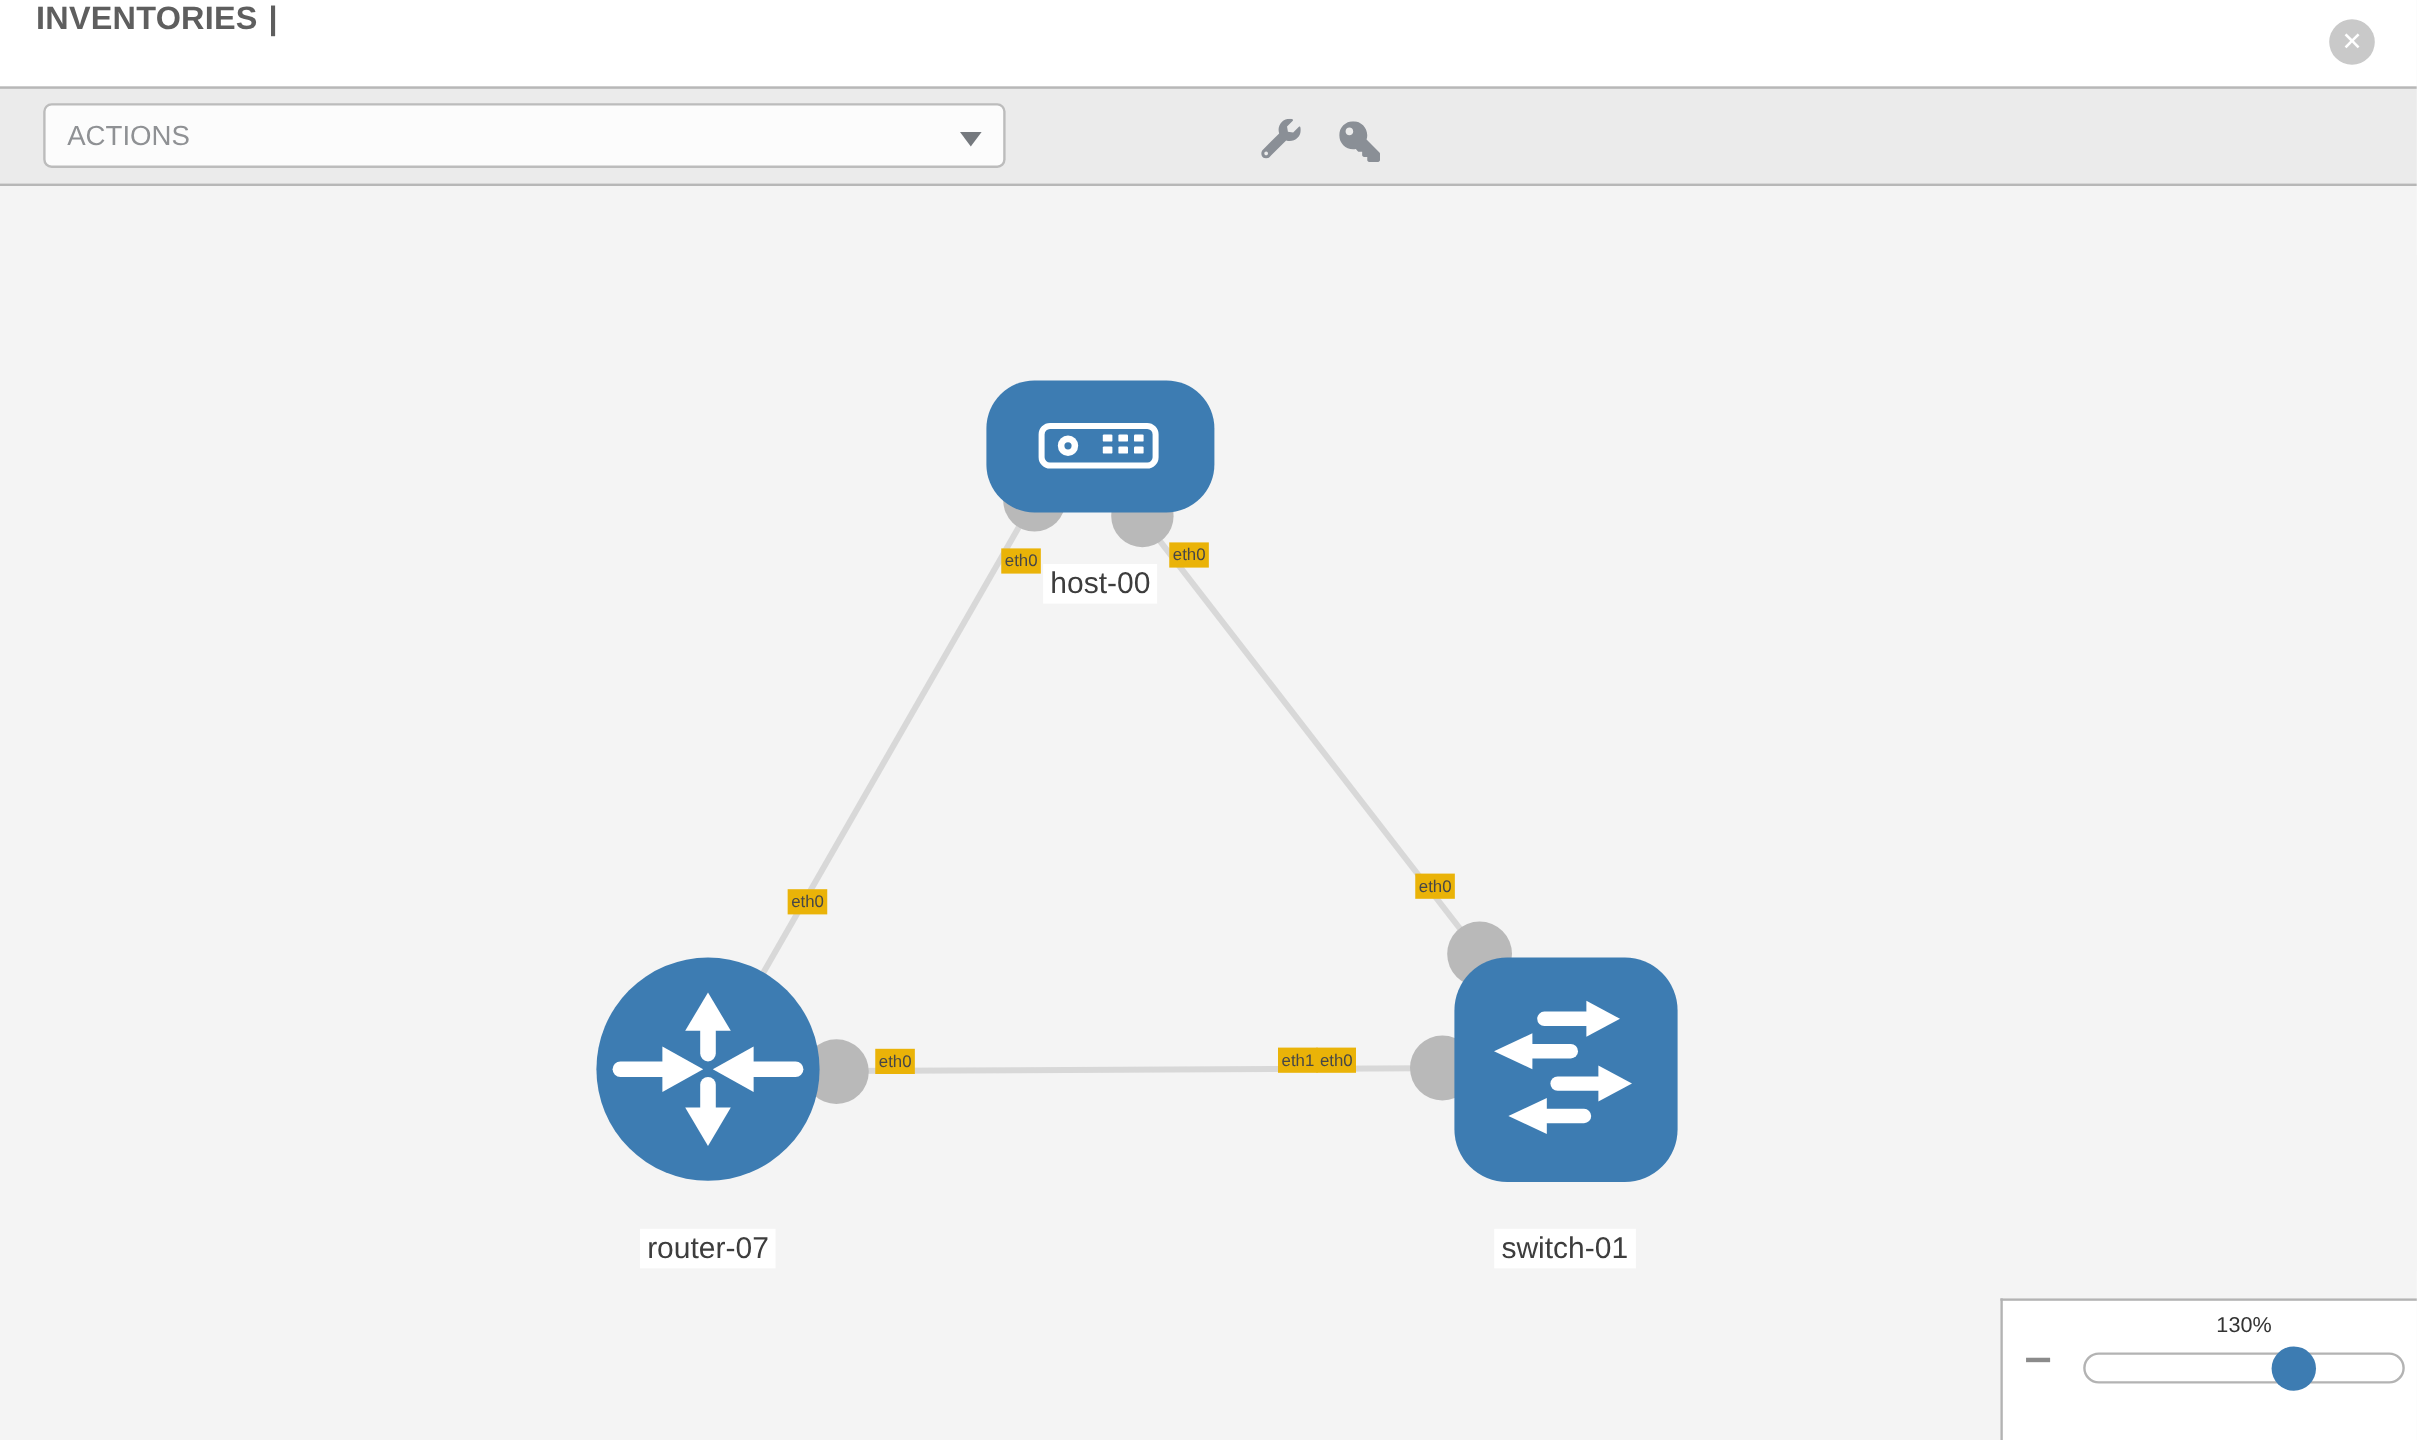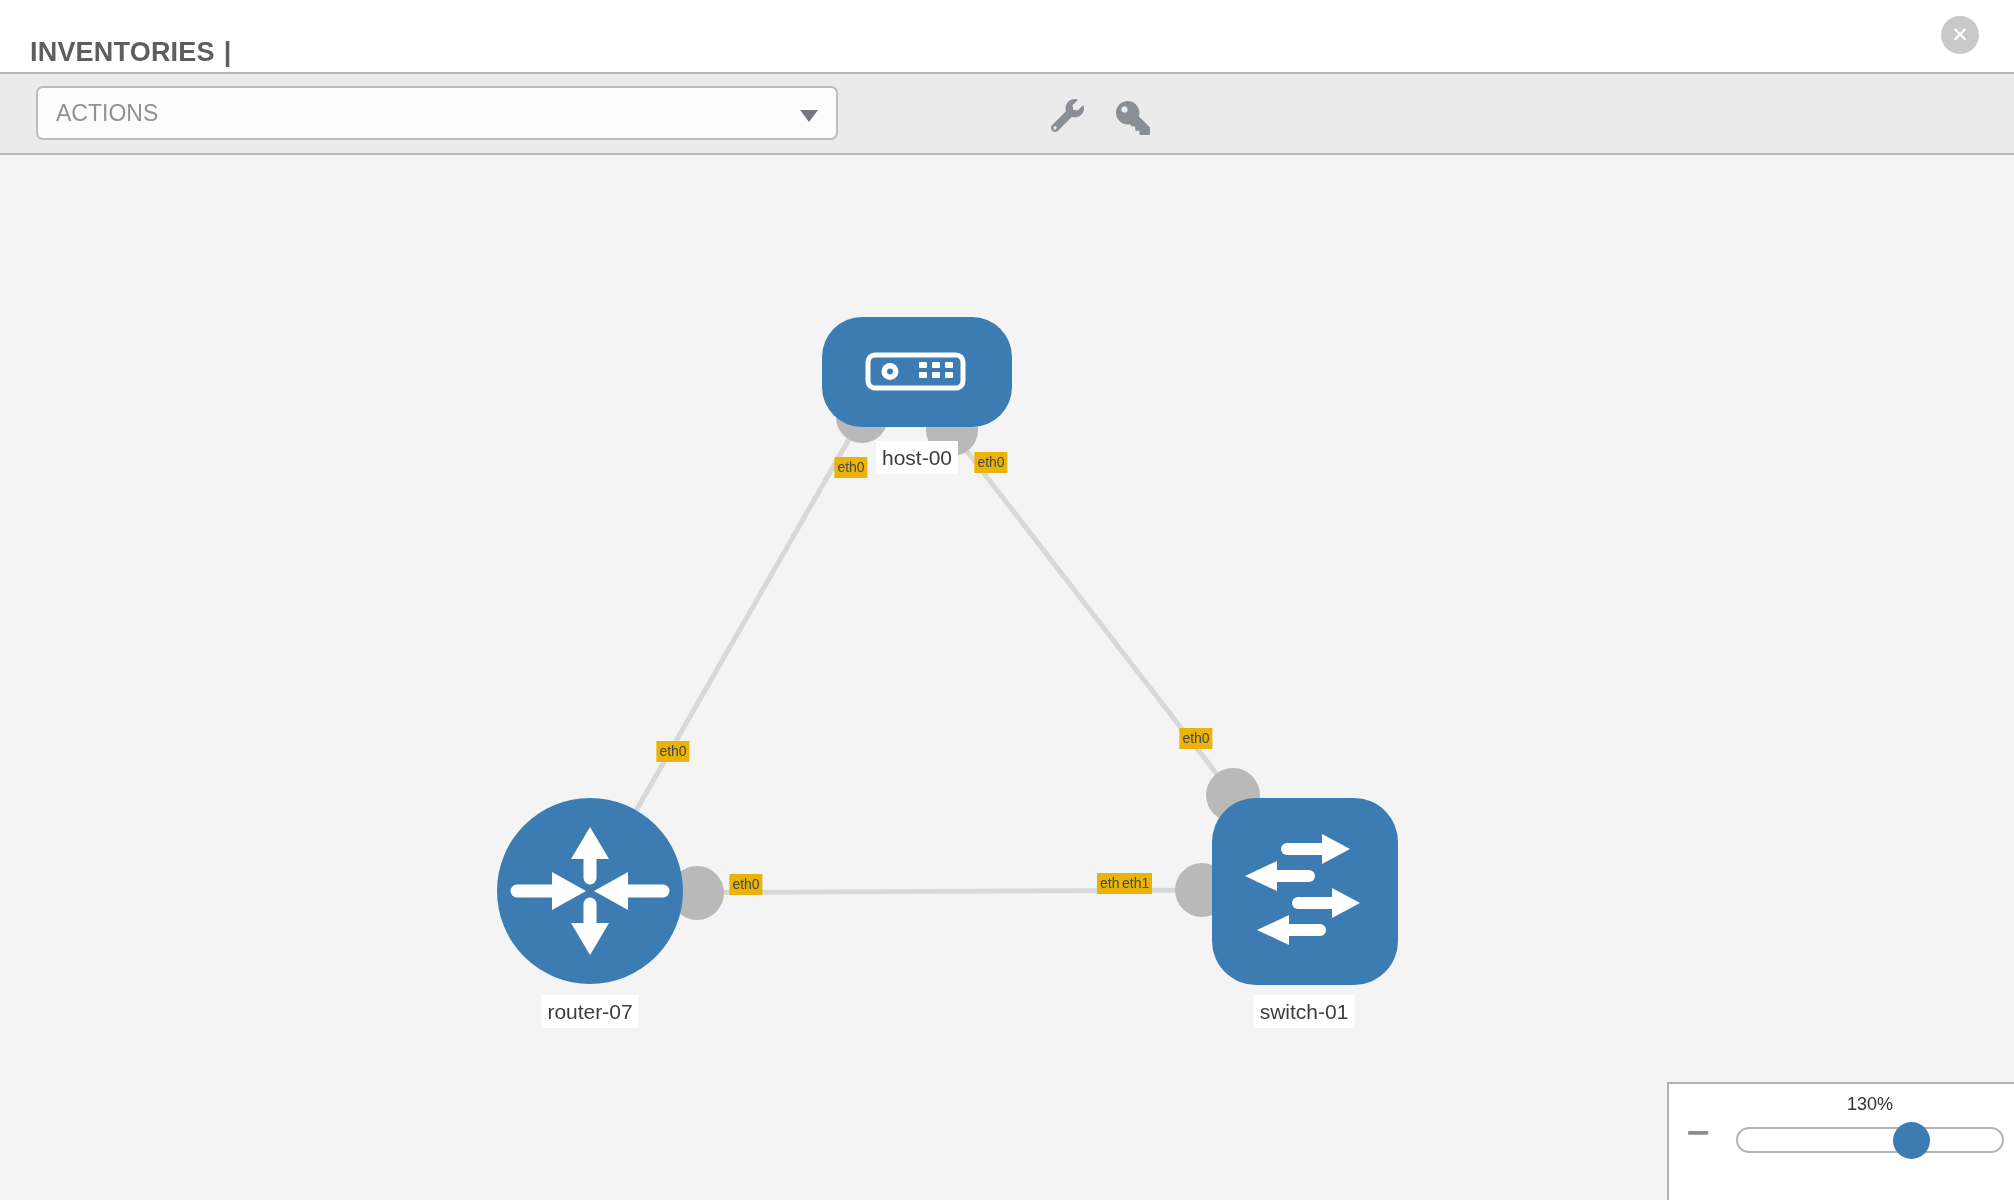--- a/index.html
+++ b/index.html
@@ -3,21 +3,21 @@
 <meta charset="utf-8">
 <style>
   html,body{margin:0;padding:0;}
   .app{
     position:relative;width:2014px;height:1200px;overflow:hidden;
     background:#f4f4f4;font-family:"Liberation Sans",sans-serif;
     -webkit-font-smoothing:antialiased;
   }
   
   .app-header{position:absolute;top:0;left:0;right:0;height:72px;background:#ffffff;}
-  .app-title{position:absolute;left:30px;top:0;height:68px;display:flex;align-items:flex-end;
+  .app-title{position:absolute;left:30px;top:0;height:68px;display:flex;align-items:flex-start;
     font-size:27px;font-weight:bold;color:#5e5e5e;letter-spacing:.2px;}
   .app-title span{margin-right:9px;}
   .close-btn{position:absolute;left:1941px;top:16px;width:38px;height:38px;border-radius:50%;
     background:#c9c9c9;color:#ffffff;display:flex;align-items:center;justify-content:center;
     font-size:21px;font-weight:bold;cursor:pointer;font-family:"DejaVu Sans",sans-serif;}
   
   .toolbar{position:absolute;top:72px;left:0;right:0;height:83px;background:#ebebeb;
     border-top:2px solid #b7b7b7;border-bottom:2px solid #b7b7b7;box-sizing:border-box;}
   .select-box{position:absolute;top:12px;height:54px;background:#fcfcfc;
     border:2px solid #bcbcbc;border-radius:7px;box-sizing:border-box;
@@ -29,21 +29,21 @@
   .sel-search{left:1183px;width:795px;}
   .tool-icon{position:absolute;cursor:pointer;}
   
   .topology{position:absolute;left:0;top:155px;width:2014px;height:1045px;z-index:1;}
   .link{stroke:#d8d8d8;stroke-width:5;fill:none;cursor:pointer;}
   .endpoint{fill:#b9b9b9;}
   .node{fill:#3d7cb2;cursor:pointer;}
   .iface-label{position:absolute;z-index:2;background:#eab308;color:#474747;
     font-size:14px;line-height:21px;padding:0 3px;white-space:nowrap;}
   .node-label{position:absolute;z-index:3;background:#ffffff;color:#3d3d3d;
-    font-size:21px;line-height:33px;padding:0 6px;white-space:nowrap;transform:translateX(-50%);}
+    font-size:25px;line-height:33px;padding:0 6px;white-space:nowrap;transform:translateX(-50%);margin-top:29px;}
   .centered{transform:translateX(-50%);}
   
   .zoom-panel{position:absolute;left:1621px;top:1082px;width:393px;height:118px;
     background:#ffffff;border-top:2px solid #b3b3b3;border-left:2px solid #b3b3b3;
     box-sizing:border-box;z-index:4;margin-left:46px;}
   .zoom-value{position:absolute;left:67px;width:268px;top:10px;text-align:center;
     font-size:18px;color:#333333;}
   .zoom-minus{position:absolute;left:16px;top:32px;font-size:32px;font-weight:bold;
     color:#8b8b8b;cursor:pointer;line-height:32px;font-family:"DejaVu Sans",sans-serif;}
   .zoom-plus{position:absolute;left:348px;top:31px;font-size:33px;font-weight:bold;
@@ -139,21 +139,21 @@
       </g>
     </g>
   </svg>
 
   <div class="iface-label centered" style="left:851px;top:457px">eth0</div>
   <div class="iface-label centered" style="left:673px;top:741px">eth0</div>
   <div class="iface-label centered" style="left:991px;top:452px">eth0</div>
   <div class="iface-label centered" style="left:1196px;top:728px">eth0</div>
   <div class="iface-label centered" style="left:746px;top:874px">eth0</div>
   <div class="iface-label" style="left:1097px;top:873px">eth0</div>
-  <div class="iface-label" style="left:1119px;top:873px">eth1</div>
+  <div class="iface-label" style="left:1065px;top:873px">eth1</div>
 
   <div class="node-label" style="left:917px;top:441px">host-00</div>
   <div class="node-label" style="left:590px;top:995px">router-07</div>
   <div class="node-label" style="left:1304px;top:995px">switch-01</div>
 
   <div class="zoom-panel">
     <div class="zoom-value">130%</div>
     <div class="zoom-minus">−</div>
     <div class="zoom-track">
       <div class="zoom-thumb"></div>

